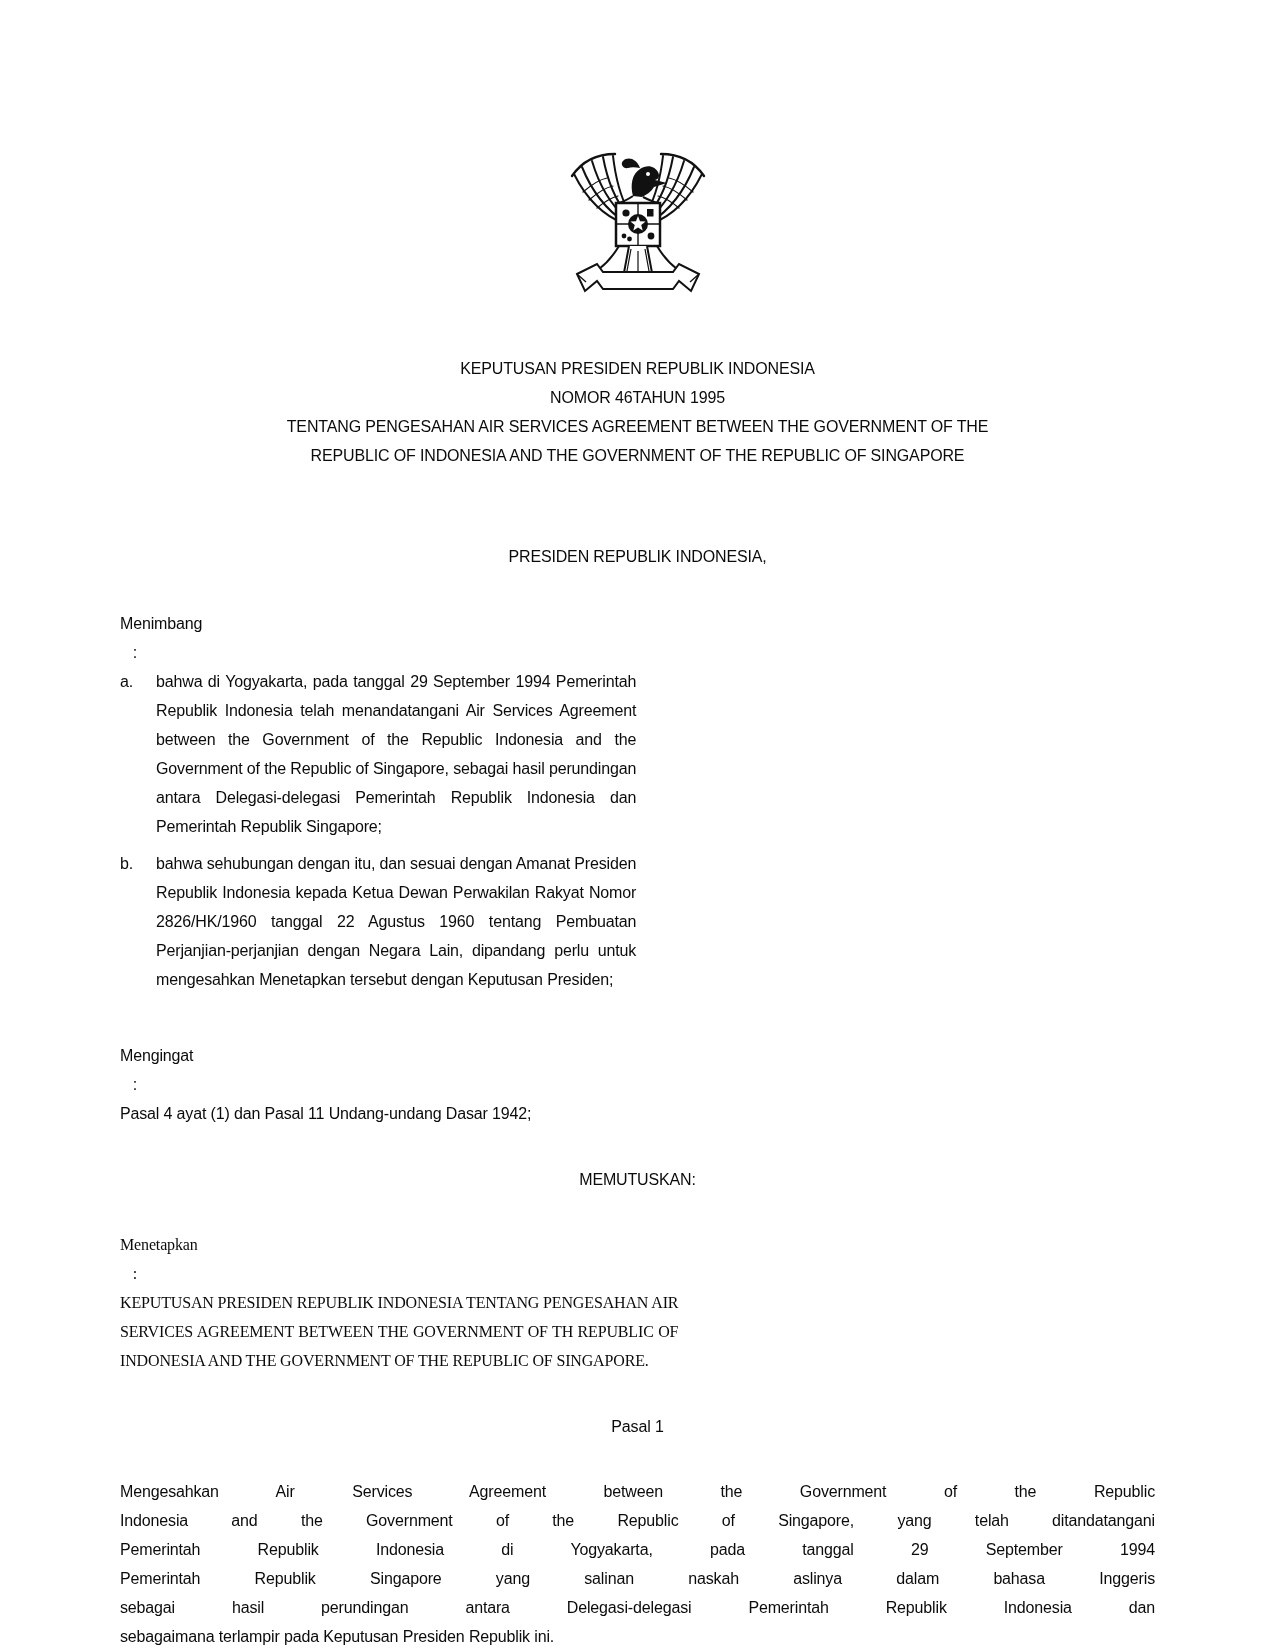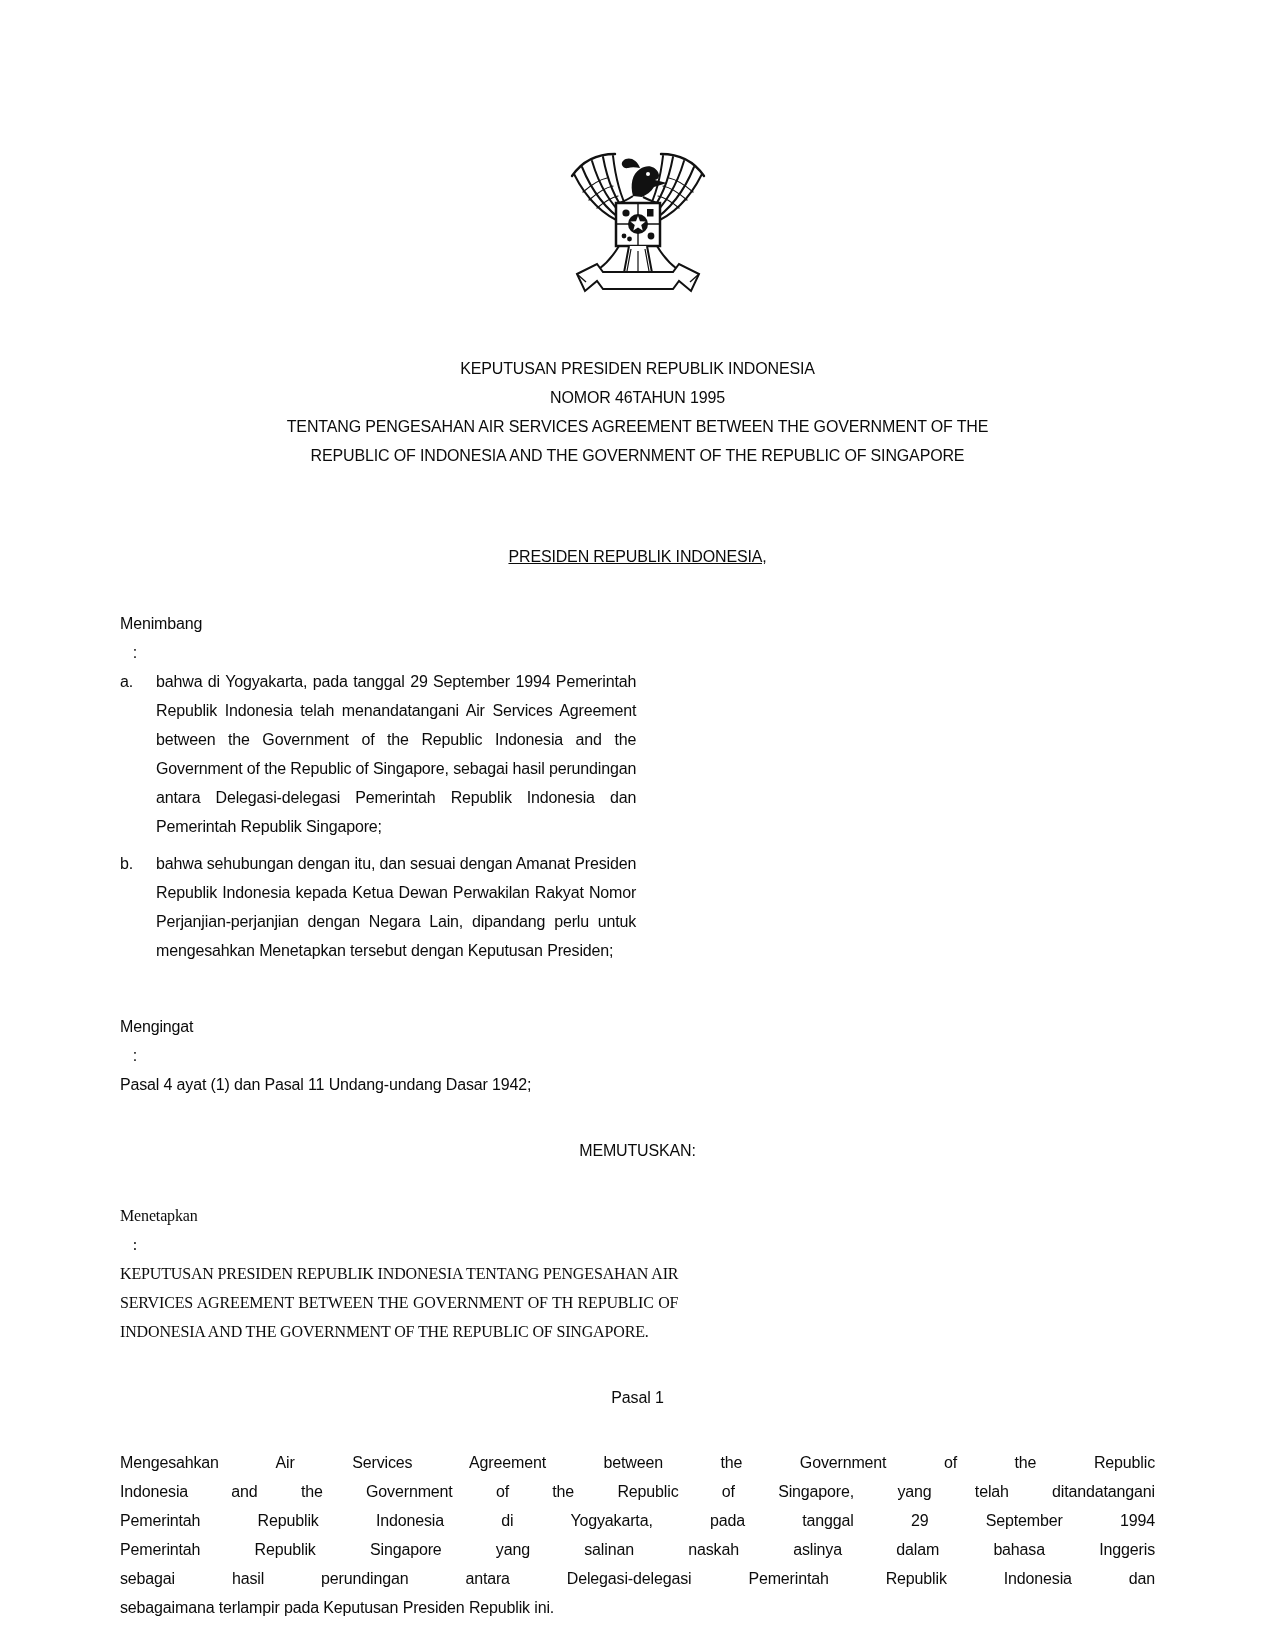--- a/index.html
+++ b/index.html
@@ -19,21 +19,21 @@
     overflow: hidden;
   }
 
   
   .emblem { width: 150px; height: 162px; margin: 150px auto 0; }
   .emblem svg { display: block; width: 100%; height: 100%; }
 
   
   .title-block { margin-top: 42px; text-align: center; }
   .center-heading { text-align: center; }
-  .h-presiden   { margin-top: 72px; text-decoration: underline; }
+  .h-presiden   { margin-top: 72px; }
   .h-memutuskan { margin-top: 37px; }
   .h-pasal      { margin-top: 37px; }
 
   
   .section { display: flex; align-items: flex-start; flex-direction: column; }
   .sec-menimbang  { margin-top: 38px; }
   .sec-mengingat  { margin-top: 47px; }
   .sec-menetapkan { margin-top: 36px; font-family: Liberation Serif, serif; }
   .sec-label { width: 122px; flex: none; }
   .sec-colon { width: 30px;  flex: none; text-align: center; }
@@ -143,20 +143,21 @@
             <div class="jline">Government of the Republic of Singapore, sebagai hasil perundingan</div>
             <div class="jline">antara Delegasi-delegasi Pemerintah Republik Indonesia dan</div>
             <div class="jline">Pemerintah Republik Singapore;</div>
           </div>
       </div>
       <div class="item">
         <div class="item-marker">b.</div>
         <div class="item-body">
             <div class="jline">bahwa sehubungan dengan itu, dan sesuai dengan Amanat Presiden</div>
             <div class="jline">Republik Indonesia kepada Ketua Dewan Perwakilan Rakyat Nomor</div>
+            <div class="jline">2826/HK/1960 tanggal 22 Agustus 1960 tentang Pembuatan</div>
             <div class="jline">Perjanjian-perjanjian dengan Negara Lain, dipandang perlu untuk</div>
             <div class="jline">mengesahkan Menetapkan tersebut dengan Keputusan Presiden;</div>
           </div>
       </div>
     </div>
   </div>
 
   <div class="section sec-mengingat">
     <div class="sec-label">Mengingat</div>
     <div class="sec-colon">:</div>

